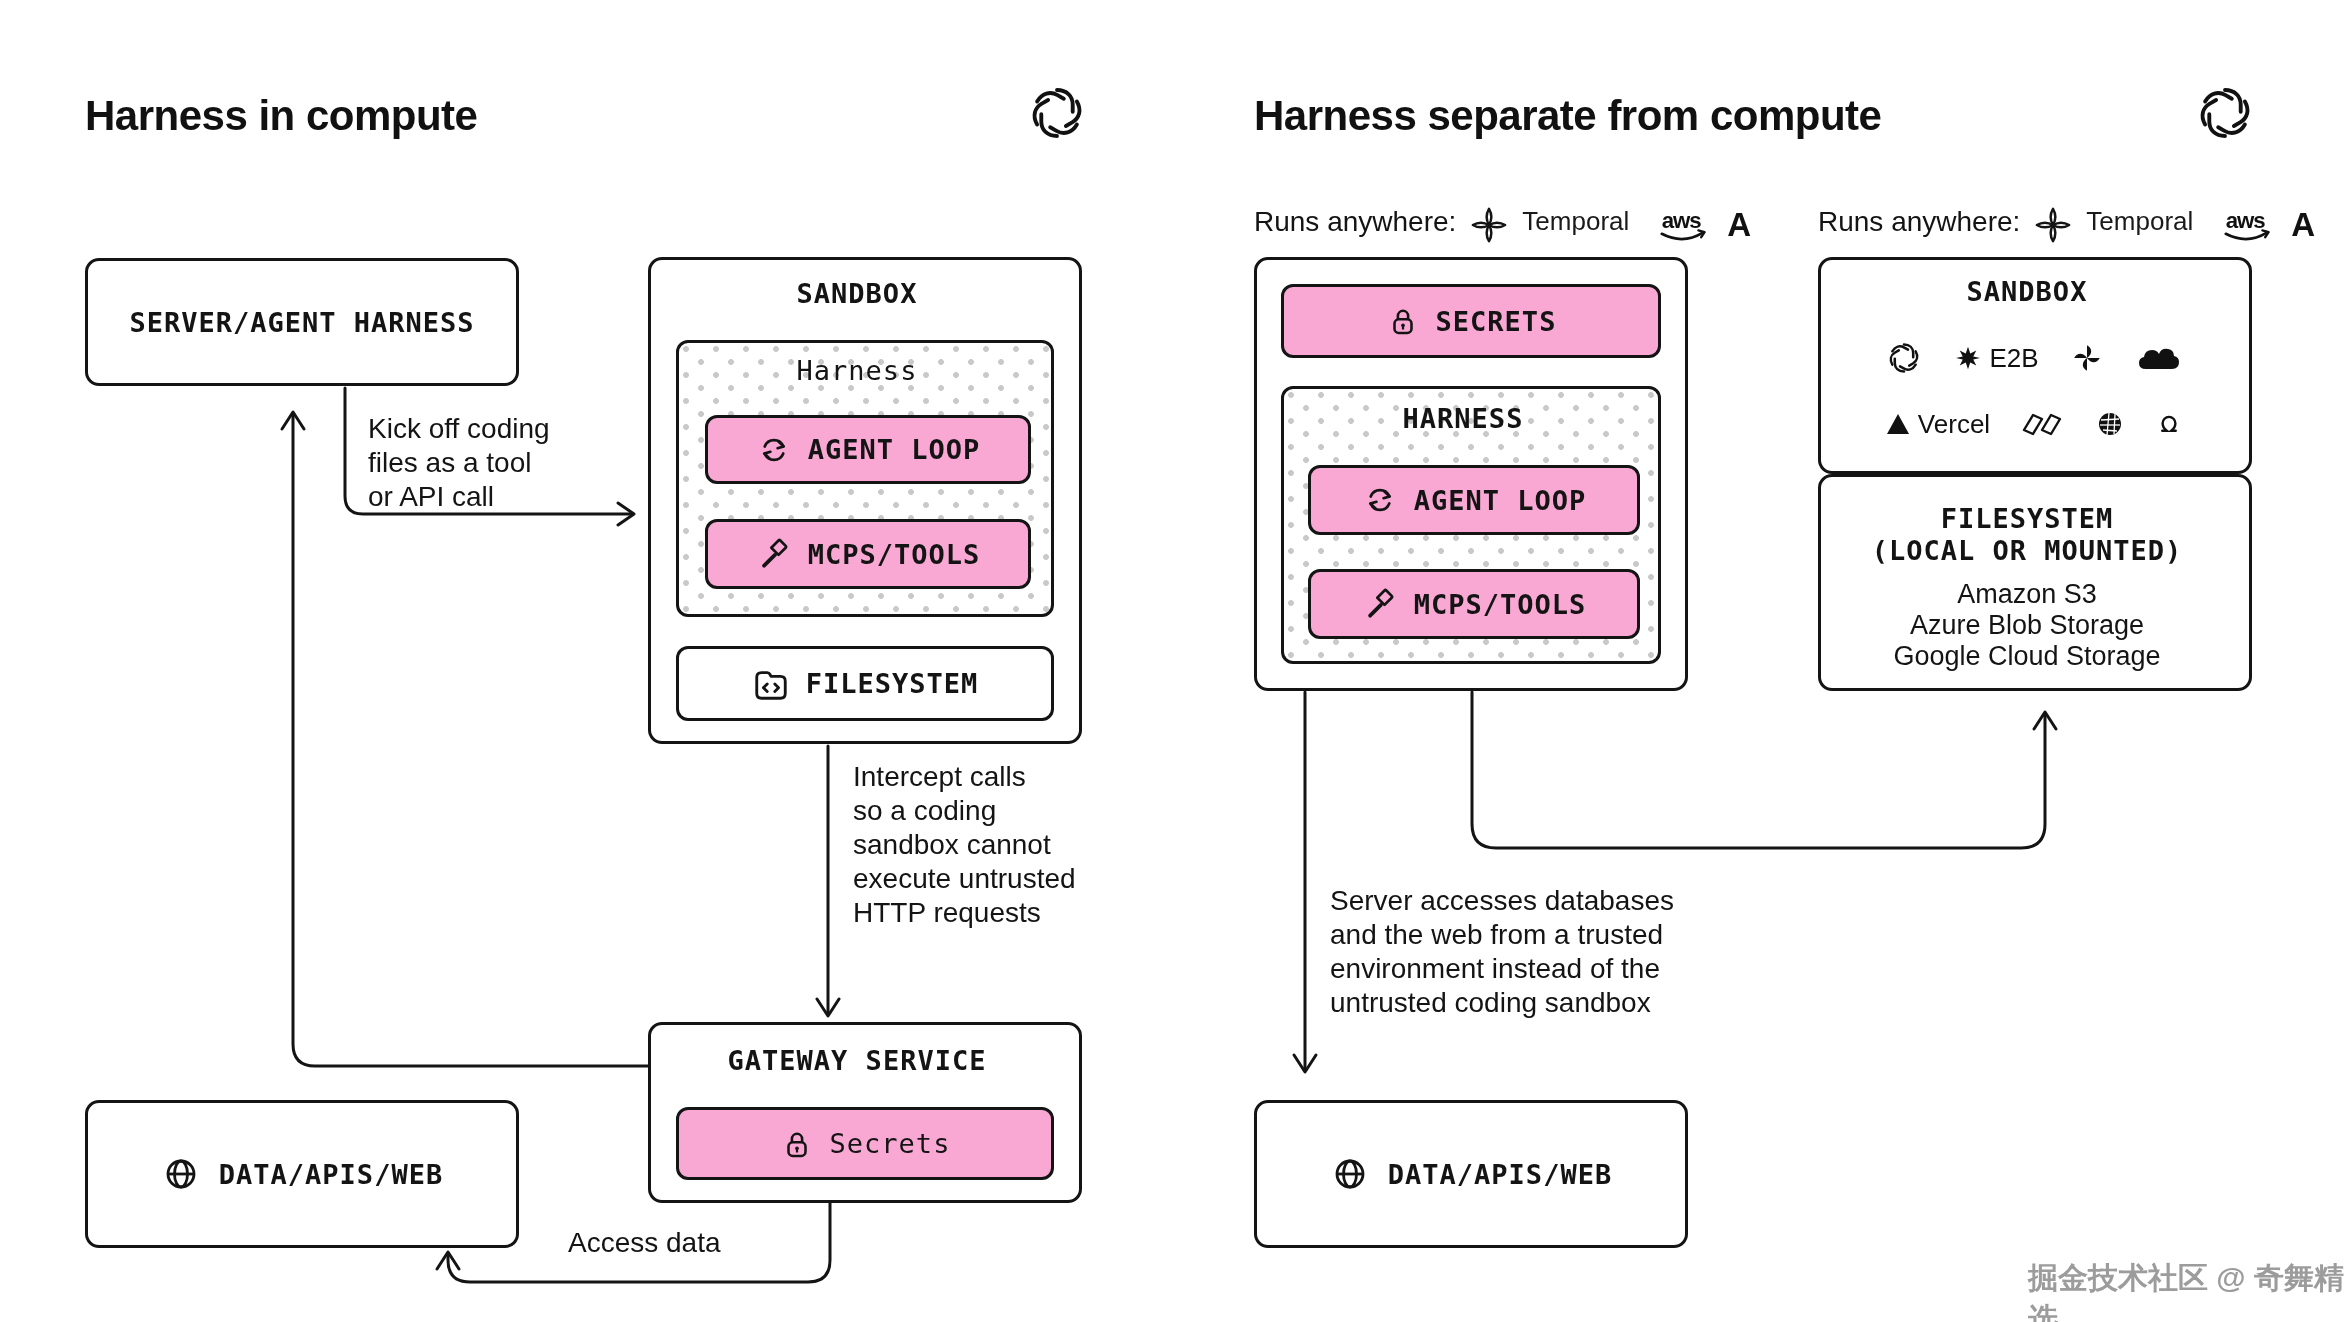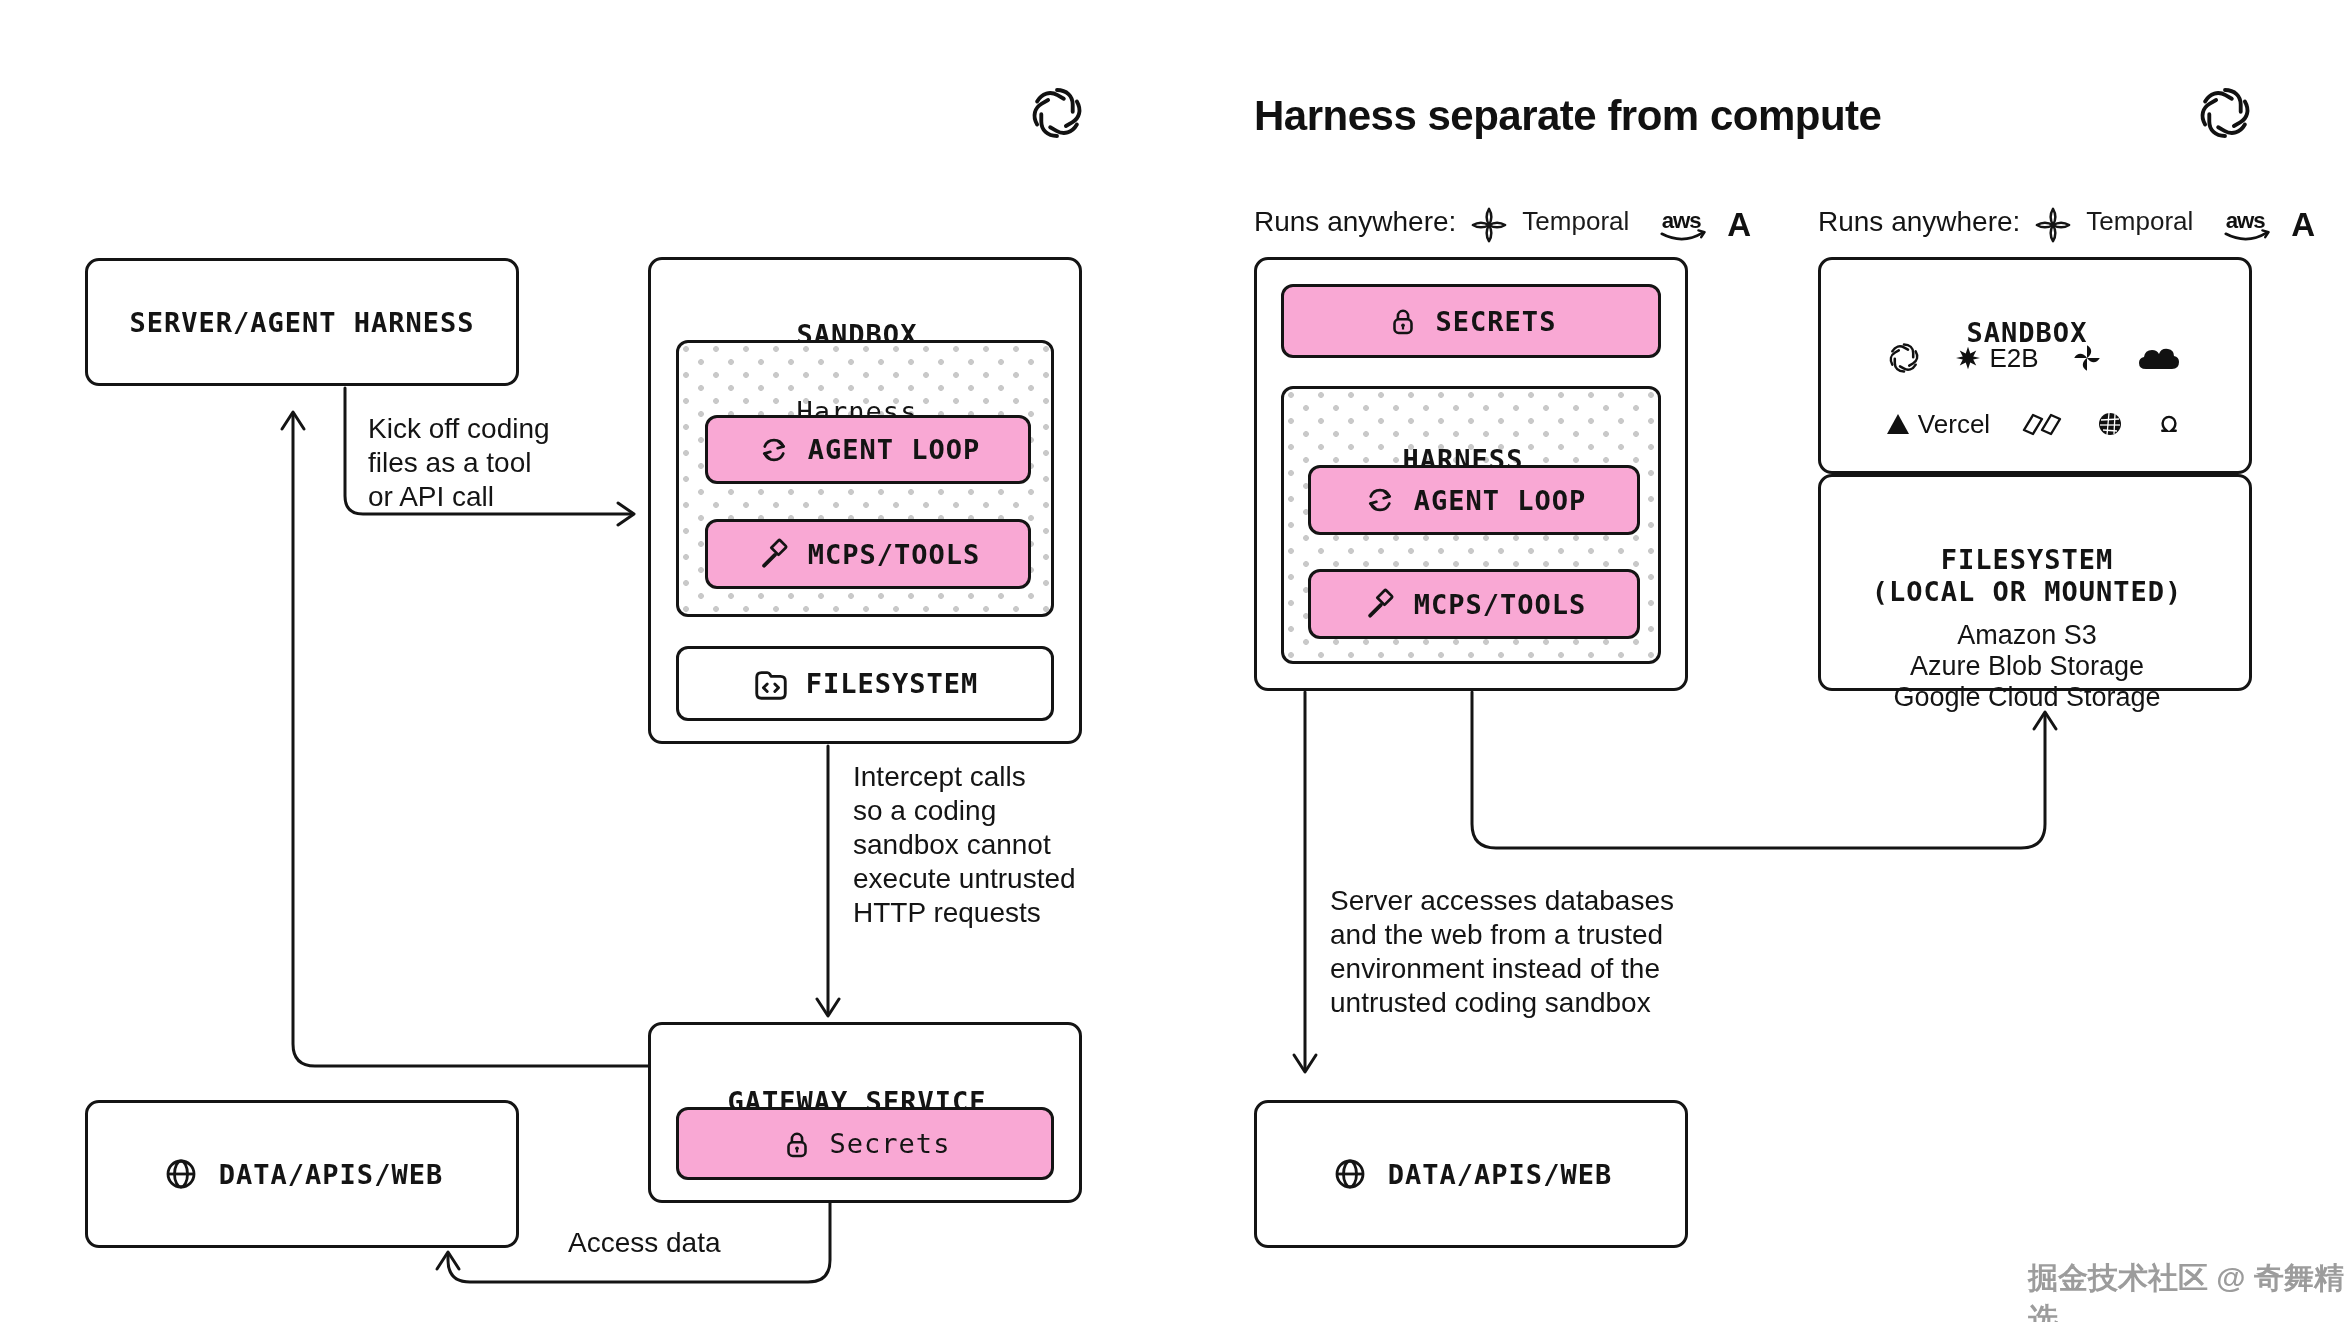--- a/index.html
+++ b/index.html
@@ -11,21 +11,21 @@
   .box{position:absolute;background:#fff;border:3px solid #141414;border-radius:14px;box-sizing:border-box;}
   .ybox{position:absolute;background:#f9a8d4;border:3px solid #141414;border-radius:12px;box-sizing:border-box;
         display:flex;align-items:center;justify-content:center;gap:16px;}
   .dotbox{position:absolute;border:3px solid #141414;border-radius:12px;box-sizing:border-box;background-color:#fff;
         background-image:radial-gradient(circle,#c9c9c9 2.6px,transparent 3.2px),radial-gradient(circle,#c9c9c9 2.6px,transparent 3.2px);
         background-size:30px 26px;background-position:7px 6px,22px 19px;}
   .boxlabel{font-family:"DejaVu Sans Mono","Liberation Mono",monospace;font-weight:700;font-size:27px;letter-spacing:1px;color:#141414;}
   .boxlabel.md{font-weight:500;}
   .ctr{display:flex;align-items:center;justify-content:center;}
   .ann{position:absolute;font-size:28px;line-height:34px;color:#141414;white-space:pre-line;}
-  .titlebar{position:absolute;left:0;right:16px;text-align:center;margin-top:41px;}
+  .titlebar{position:absolute;left:0;right:16px;text-align:center;}
   .runsrow{position:absolute;display:flex;gap:14px;height:44px;}
   .runslabel{font-size:28px;color:#141414;}
   .temporal-word{font-size:26px;font-weight:500;color:#1a1a1a;}
   .a-word{font-size:33px;font-weight:900;color:#111;letter-spacing:-1px;}
   .logorow{position:absolute;left:0;right:0;display:flex;align-items:center;justify-content:center;gap:30px;}
   .vercel-word,.e2b-word{font-size:26px;font-weight:400;color:#111;}
   .storage{white-space:pre-line;text-align:center;font-size:27px;line-height:31px;color:#141414;}
   .fs-title{white-space:pre-line;text-align:center;font-family:"DejaVu Sans Mono","Liberation Mono",monospace;
             font-weight:700;font-size:27px;line-height:32px;letter-spacing:1px;}
   #watermark{position:absolute;left:2028px;top:1258px;font-size:30px;font-weight:700;color:#9c9c9c;
@@ -47,20 +47,21 @@
       <path d="M817 999 L828 1016 L839 999"></path>
       <path d="M830 1203 V1260 Q830 1282 808 1282 H470 Q448 1282 448 1260 V1254"></path>
       <path d="M437 1269 L448 1252 L459 1269"></path>
       <path d="M1472 692 V824 Q1472 848 1496 848 H2021 Q2045 848 2045 824 V714"></path>
       <path d="M2034 729 L2045 712 L2056 729"></path>
       <path d="M1305 692 V1070"></path>
       <path d="M1294 1055 L1305 1072 L1316 1055"></path>
     </g>
   </svg>
 
+  <div class="abs z3 panel-title" style="left:85px;top:92px;">Harness in compute</div>
 
   <span class="abs z3" style="left:1028px;top:84px;">
     <svg width="58" height="58" viewBox="0 0 48 48">
         <g fill="none" stroke="#111" stroke-width="3.2" stroke-linecap="round">
       <path d="M24 5 C32 5 37 10 37 17 L37 23"></path>
       <path transform="rotate(60 24 24)" d="M24 5 C32 5 37 10 37 17 L37 23"></path>
       <path transform="rotate(120 24 24)" d="M24 5 C32 5 37 10 37 17 L37 23"></path>
       <path transform="rotate(180 24 24)" d="M24 5 C32 5 37 10 37 17 L37 23"></path>
       <path transform="rotate(240 24 24)" d="M24 5 C32 5 37 10 37 17 L37 23"></path>
       <path transform="rotate(300 24 24)" d="M24 5 C32 5 37 10 37 17 L37 23"></path>

